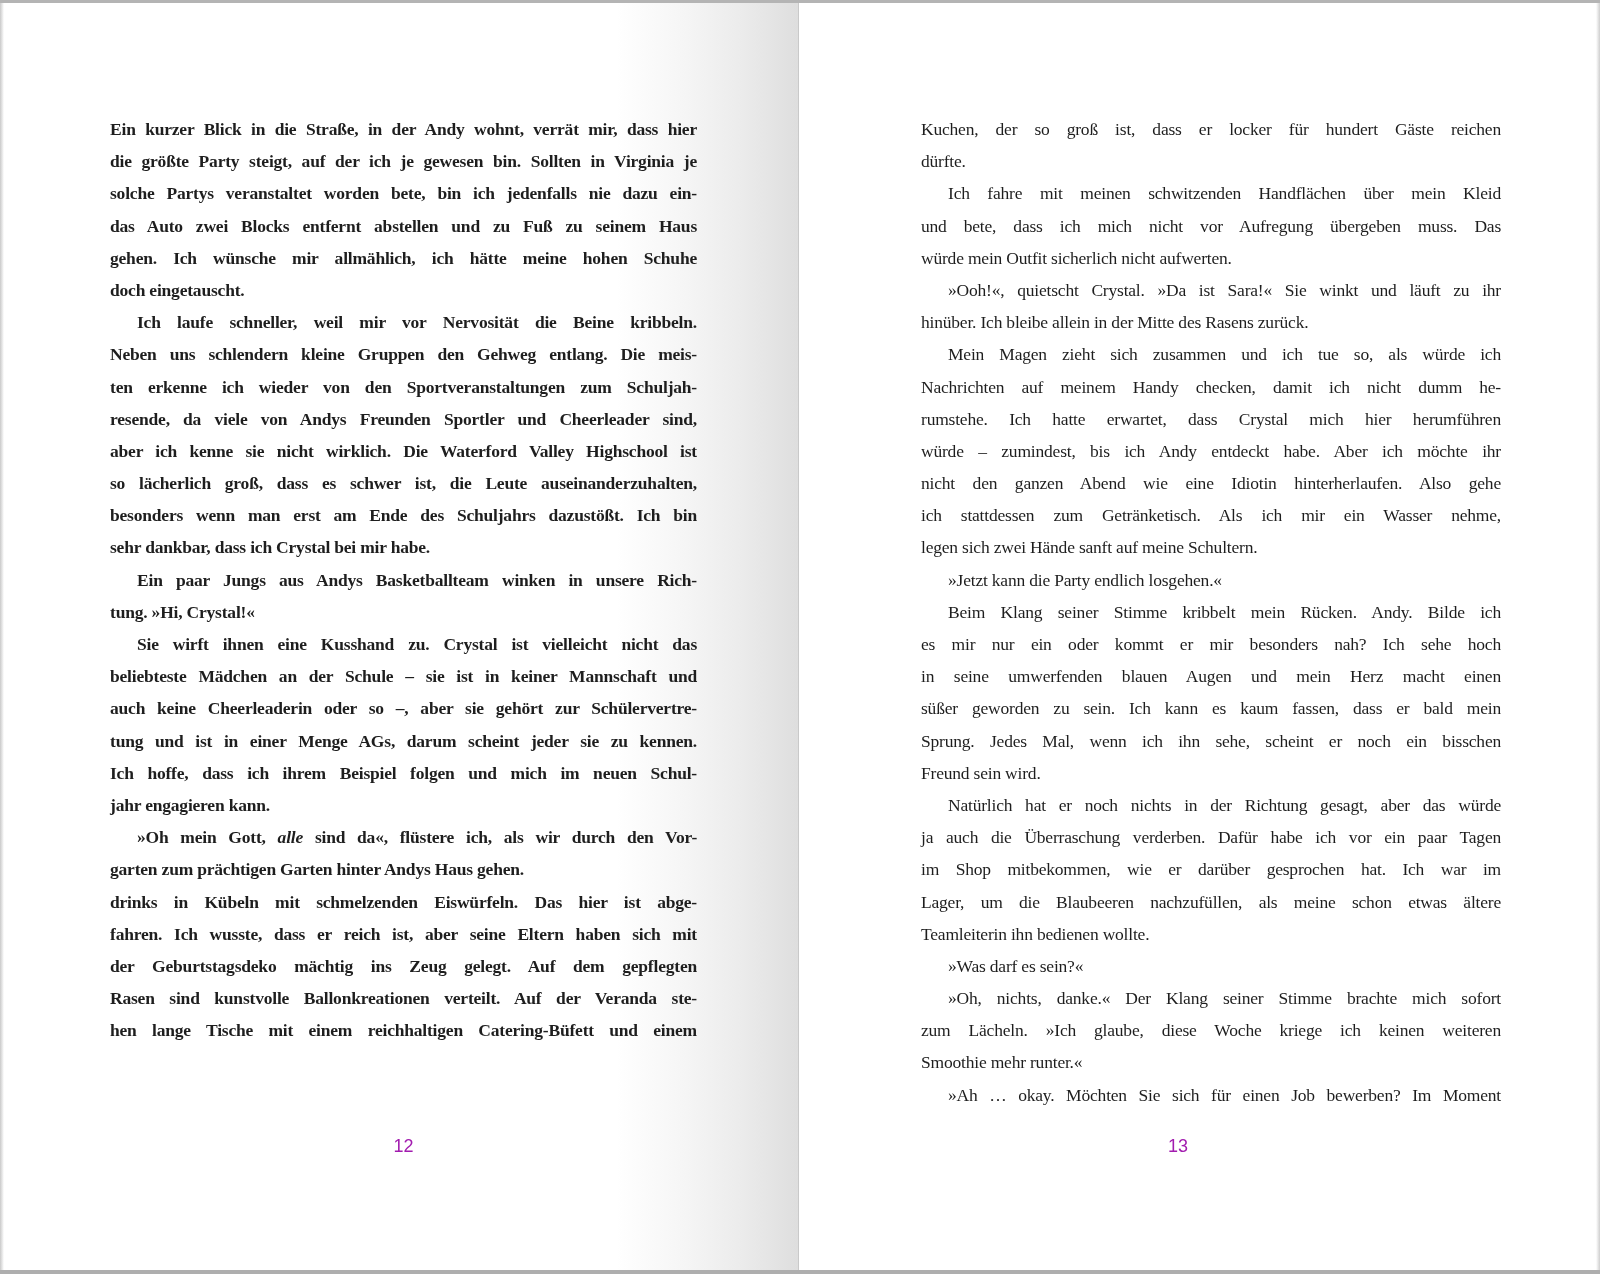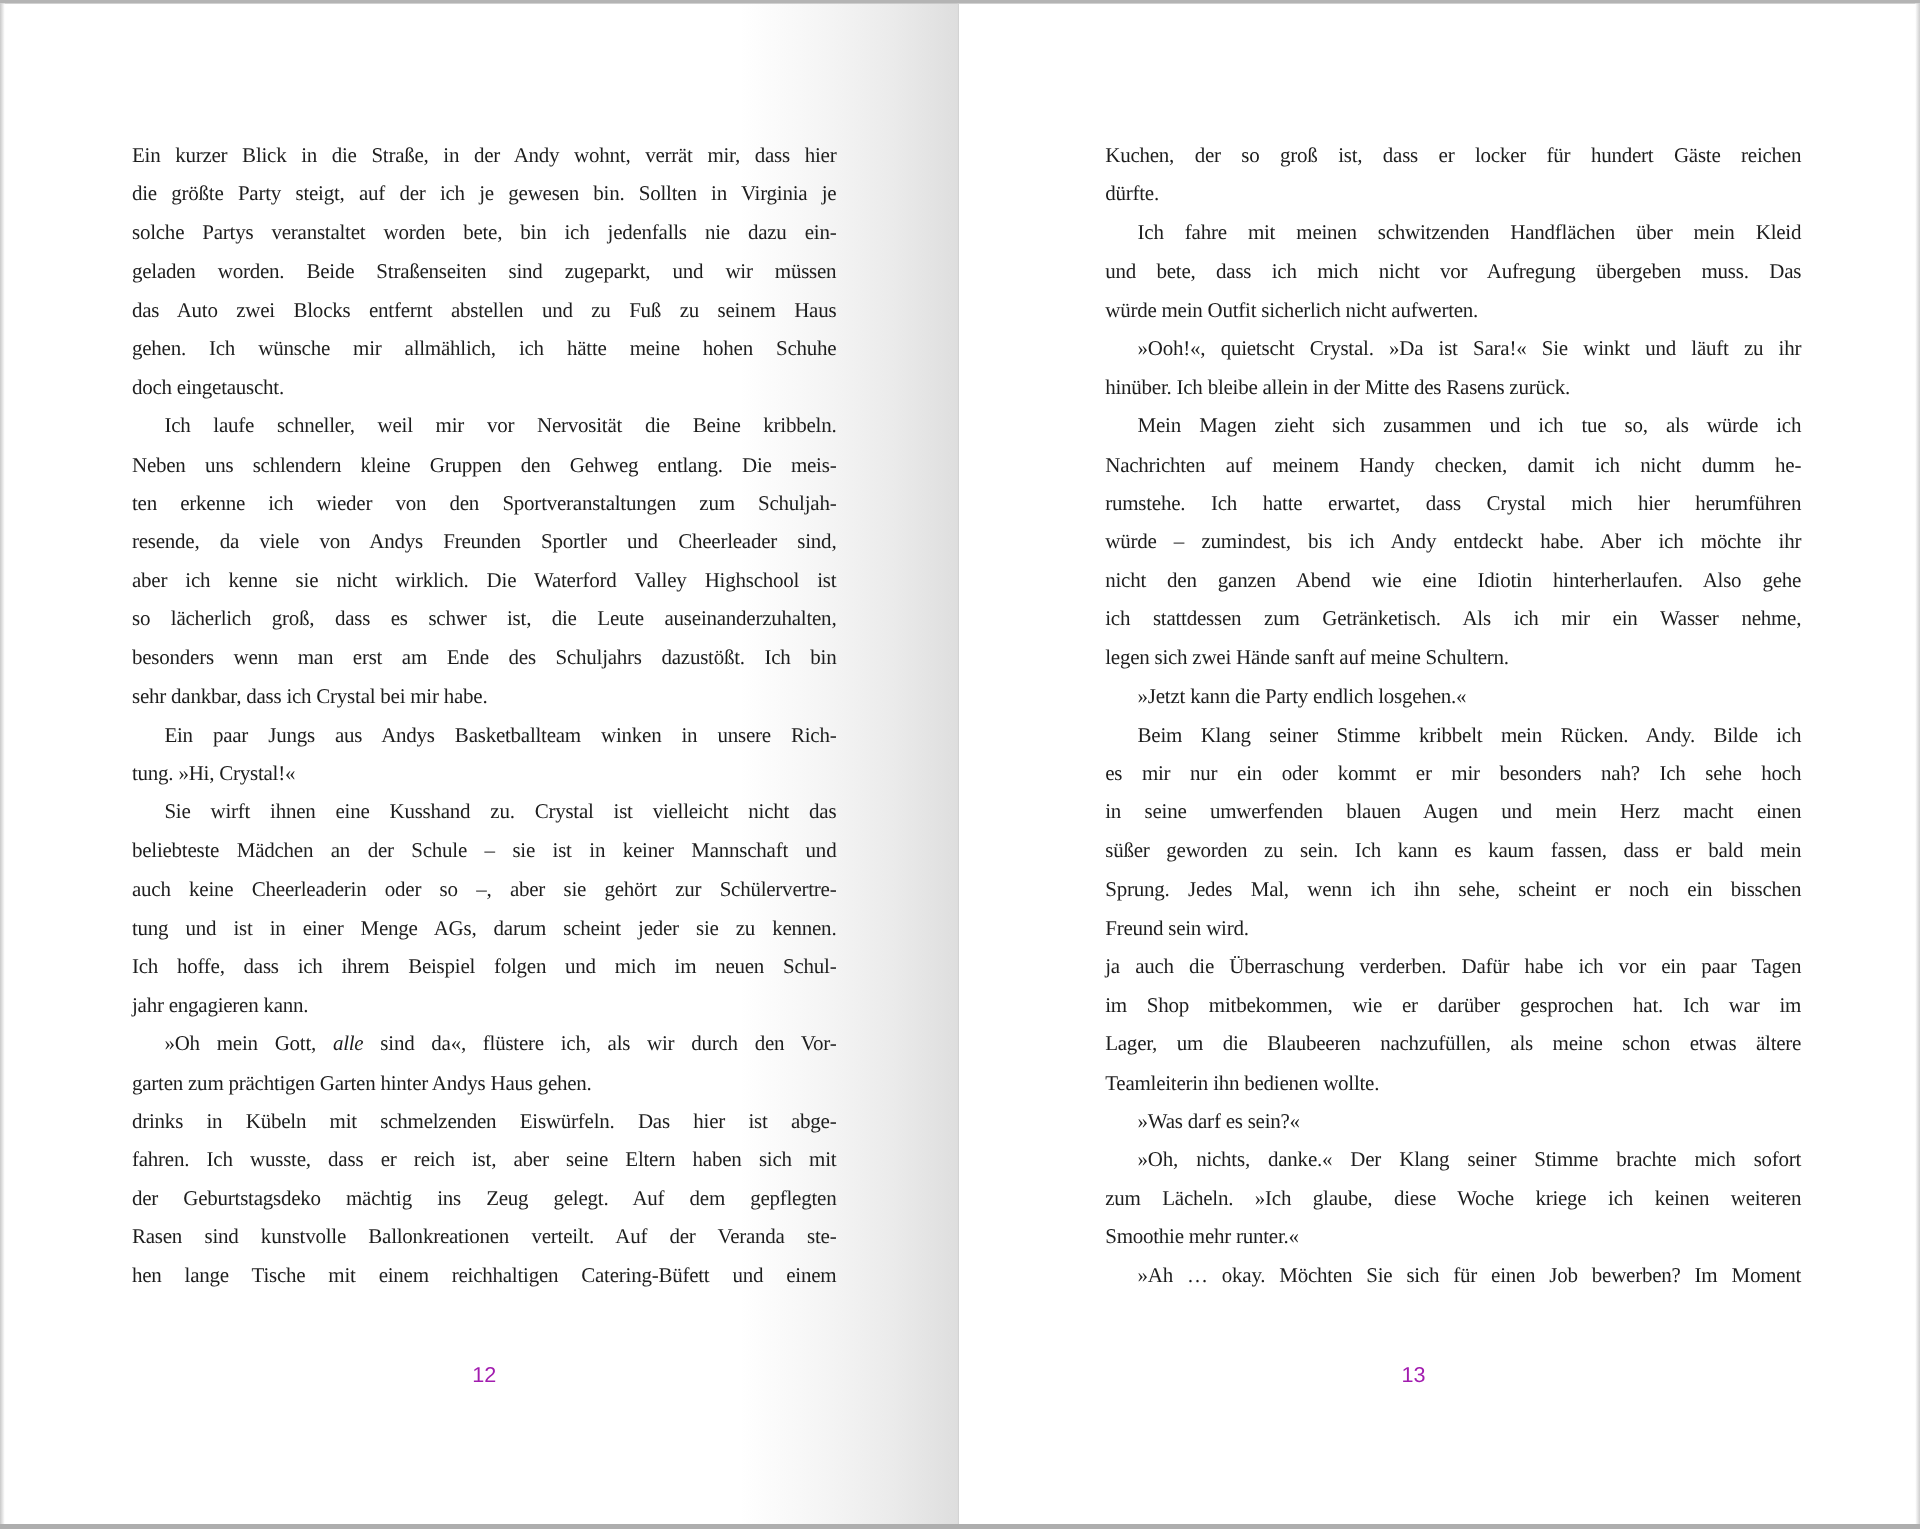--- a/index.html
+++ b/index.html
@@ -25,21 +25,21 @@
       rgba(100,100,100,0.13) 70%,
       rgba(90,90,90,0.20) 100%);
     border-right:1px solid #c9c9c9;
   }
   .text-block {
     position:absolute; top:113px;
     font-size:17.5px;
     letter-spacing:-0.2px;
     color:#1e1e1e;
   }
-  .text-block.left  { left:110px; width:587px; }
+  .text-block.left  { left:110px; width:587px;font-weight:bold; }
   .text-block.right { left:888px; width:580px;margin-left:33px; }
   .para { margin:0; padding:0; }
   .line {
     line-height:32.2px;
     height:32.2px;
     text-align:justify;
     text-align-last:justify;
     white-space:normal;
   }
   .line.end    { text-align-last:left; }
@@ -62,21 +62,20 @@
   <div class="edge-left"></div>
   <div class="edge-right"></div>
   <div class="gutter"></div>
 
   <div>
     <div class="text-block left">
         <div class="para">
           <div class="line">Ein kurzer Blick in die Straße, in der Andy wohnt, verrät mir, dass hier</div>
           <div class="line">die größte Party steigt, auf der ich je gewesen bin. Sollten in Virginia je</div>
           <div class="line">solche Partys veranstaltet worden bete, bin ich jedenfalls nie dazu ein-</div>
-          <div class="line">geladen worden. Beide Straßenseiten sind zugeparkt, und wir müssen</div>
           <div class="line">das Auto zwei Blocks entfernt abstellen und zu Fuß zu seinem Haus</div>
           <div class="line">gehen. Ich wünsche mir allmählich, ich hätte meine hohen Schuhe</div>
           <div class="line end">doch eingetauscht.</div>
         </div>
         <div class="para">
           <div class="line indent">Ich laufe schneller, weil mir vor Nervosität die Beine kribbeln.</div>
           <div class="line">Neben uns schlendern kleine Gruppen den Gehweg entlang. Die meis-</div>
           <div class="line">ten erkenne ich wieder von den Sportveranstaltungen zum Schuljah-</div>
           <div class="line">resende, da viele von Andys Freunden Sportler und Cheerleader sind,</div>
           <div class="line">aber ich kenne sie nicht wirklich. Die Waterford Valley Highschool ist</div>
@@ -140,20 +139,21 @@
         </div>
         <div class="para">
           <div class="line indent">Beim Klang seiner Stimme kribbelt mein Rücken. Andy. Bilde ich</div>
           <div class="line">es mir nur ein oder kommt er mir besonders nah? Ich sehe hoch</div>
           <div class="line">in seine umwerfenden blauen Augen und mein Herz macht einen</div>
           <div class="line">süßer geworden zu sein. Ich kann es kaum fassen, dass er bald mein</div>
           <div class="line">Sprung. Jedes Mal, wenn ich ihn sehe, scheint er noch ein bisschen</div>
           <div class="line end">Freund sein wird.</div>
         </div>
         <div class="para">
+          <div class="line indent">Natürlich hat er noch nichts in der Richtung gesagt, aber das würde</div>
           <div class="line">ja auch die Überraschung verderben. Dafür habe ich vor ein paar Tagen</div>
           <div class="line">im Shop mitbekommen, wie er darüber gesprochen hat. Ich war im</div>
           <div class="line">Lager, um die Blaubeeren nachzufüllen, als meine schon etwas ältere</div>
           <div class="line end">Teamleiterin ihn bedienen wollte.</div>
         </div>
         <div class="para">
           <div class="line indent end">»Was darf es sein?«</div>
         </div>
         <div class="para">
           <div class="line indent">»Oh, nichts, danke.« Der Klang seiner Stimme brachte mich sofort</div>

